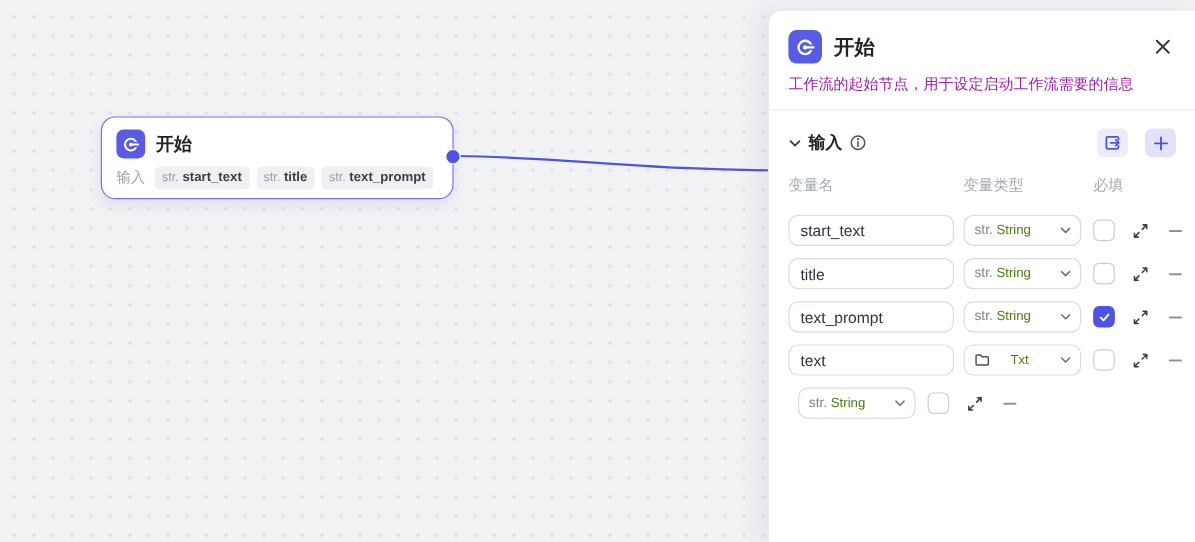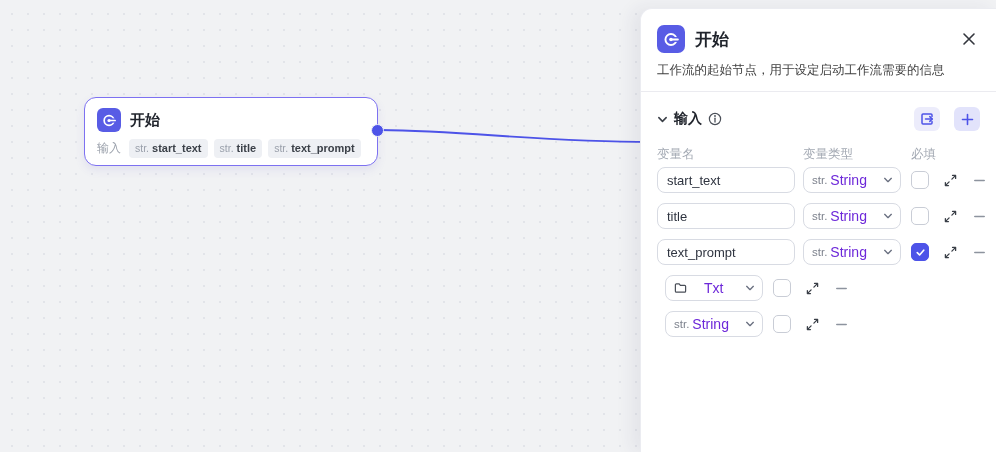--- a/index.html
+++ b/index.html
@@ -56,55 +56,55 @@
     background: #ffffff;
     border: 1px solid #ebecf1; border-right: none; border-bottom: none;
     border-radius: 12px 0 0 0;
     box-shadow: -8px 0 18px rgba(40, 40, 80, 0.07);
     z-index: 3;
     padding: 16px 16px 0 16px;
   }
   .panel-header { display: flex; align-items: center; gap: 10px; }
   .panel-title { font-size: 17px; font-weight: bold; color: #20242c; flex: 1; }
   .close-btn { width: 22px; height: 22px; display: flex; align-items: center; justify-content: center; cursor: pointer; border-radius: 4px; }
-  .panel-subtitle { margin-top: 9px; font-size: 12.5px; color: #404040; padding-bottom: 12px; border-bottom: 1px solid #ebebf0; margin-left: -16px; margin-right: -16px; padding-left: 16px; }
+  .panel-subtitle { margin-top: 9px; font-size: 12.5px; color: #a21caf; padding-bottom: 12px; border-bottom: 1px solid #ebebf0; margin-left: -16px; margin-right: -16px; padding-left: 16px; }
 
   .section-header { display: flex; align-items: center; margin-top: 14px; height: 26px; gap: 6px; }
   .section-label { font-size: 14px; font-weight: bold; color: #20242c; }
   .section-spacer { flex: 1; }
   .icon-btn {
     width: 26px; height: 24px; border-radius: 6px; border: none;
     display: inline-flex; align-items: center; justify-content: center; cursor: pointer;
   }
   .icon-btn.import { background: #ececfb; margin-right: 8px; }
   .icon-btn.add { background: #e2e3fb; }
 
   .grid-row { display: flex; align-items: center; }
   .col-name { width: 138px; flex: 0 0 auto; }
   .col-type { width: 98px; flex: 0 0 auto; margin-left: 8px; }
   .col-req  { width: 18px; flex: 0 0 auto; margin-left: 10px; }
   .col-exp  { width: 16px; flex: 0 0 auto; margin-left: 13px; display: flex; justify-content: center; }
   .col-del  { width: 16px; flex: 0 0 auto; margin-left: 13px; display: flex; justify-content: center; }
 
-  .col-headers { margin-top: 14px; margin-bottom: 4px; }
+  .col-headers { margin-top: 14px; margin-bottom: 16px; }
   .col-headers span { font-size: 12.5px; color: #a3a9b3; }
 
   .var-row { margin-bottom: 10px; }
   .name-input {
     width: 100%; height: 26px; border: 1px solid #d8dbe3; border-radius: 8px;
     padding: 0 9px; font-size: 13px; color: #2f3440; background: #fff; outline: none;
     font-family: "Liberation Sans", "DejaVu Sans", sans-serif;
   }
   .type-select {
     width: 100%; height: 26px; border: 1px solid #d8dbe3; border-radius: 8px;
     background: #fff; display: flex; align-items: center; padding: 0 7px 0 8px;
     cursor: pointer; gap: 3px;
   }
   .type-prefix { font-size: 11.5px; color: #7d828d; }
-  .type-label { font-size: 14px; color: #6d28d9; flex: 1; }
+  .type-label { font-size: 11px; color: #4d7c0f; flex: 1; }
   .checkbox {
     width: 18px; height: 18px; border: 1.5px solid #c9cdd6; border-radius: 5px;
     background: #fff; cursor: pointer; display: flex; align-items: center; justify-content: center;
   }
   .checkbox.checked { background: #4d53e8; border-color: #4d53e8; }
   .ghost-btn { background: none; border: none; cursor: pointer; display: flex; align-items: center; justify-content: center; padding: 0; }
 </style>
 </head>
 <body>
 
@@ -287,20 +287,21 @@
     <span class="col-del">
         <span class="ghost-btn">
       <svg width="13" height="13" viewBox="0 0 14 14">
             <path d="M2 7 H12" stroke="#8d939e" stroke-width="1.8" stroke-linecap="round"></path>
           </svg>
     </span>
       </span>
   </div>
 
   <div class="grid-row var-row">
+    <span class="col-name"><input class="name-input" value="text" style=""></span>
     <span class="col-type">
       <span class="type-select">
         <span style="display:inline-flex;">
           <svg width="13" height="12" viewBox="0 0 14 12">
               <path d="M1.5 2.5 a1 1 0 0 1 1-1 h3 l1.4 1.6 h4.6 a1 1 0 0 1 1 1 v5.4 a1 1 0 0 1 -1 1 h-9 a1 1 0 0 1 -1-1 z" fill="none" stroke="#4a4f58" stroke-width="1.3"></path>
             </svg>
         </span>
         <span class="type-label" style="margin-left:14px;">Txt</span>
         <svg width="10" height="10" viewBox="0 0 12 12">
             <path d="M2 4 L6 8 L10 4" fill="none" stroke="#6a7080" stroke-width="1.6" stroke-linecap="round" stroke-linejoin="round"></path>

